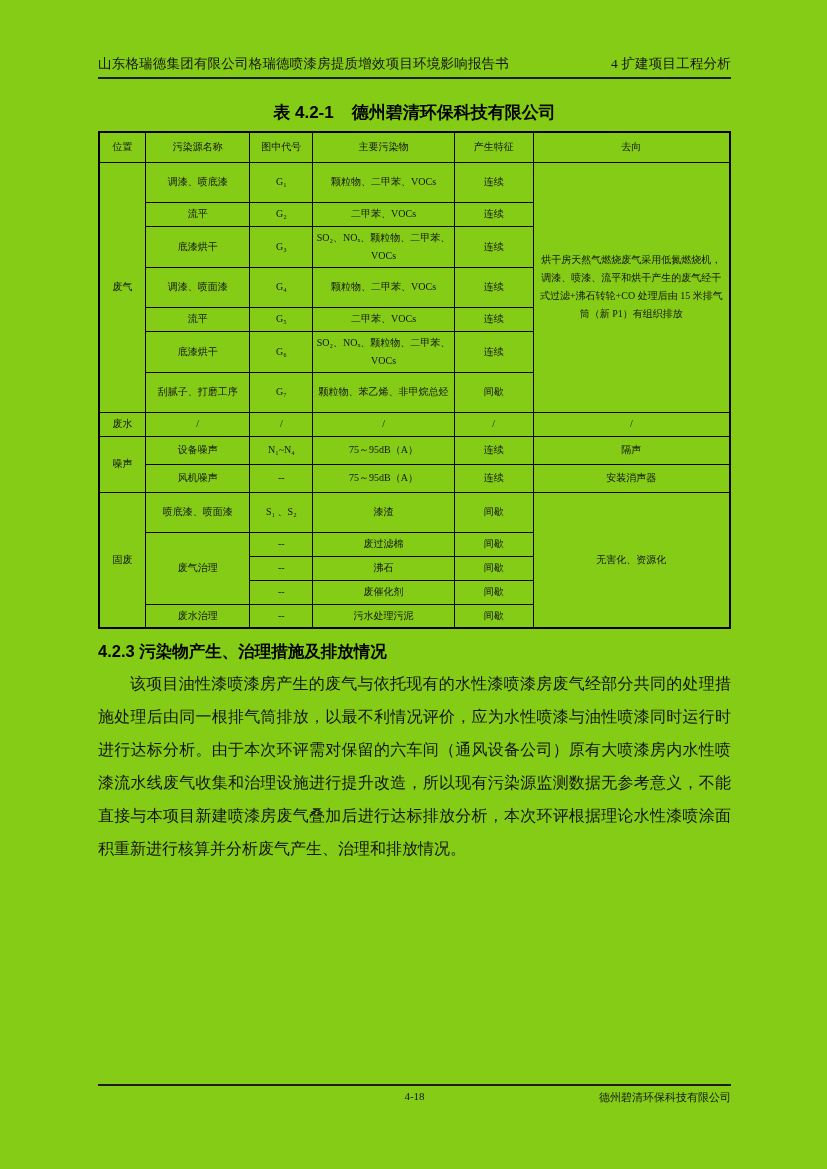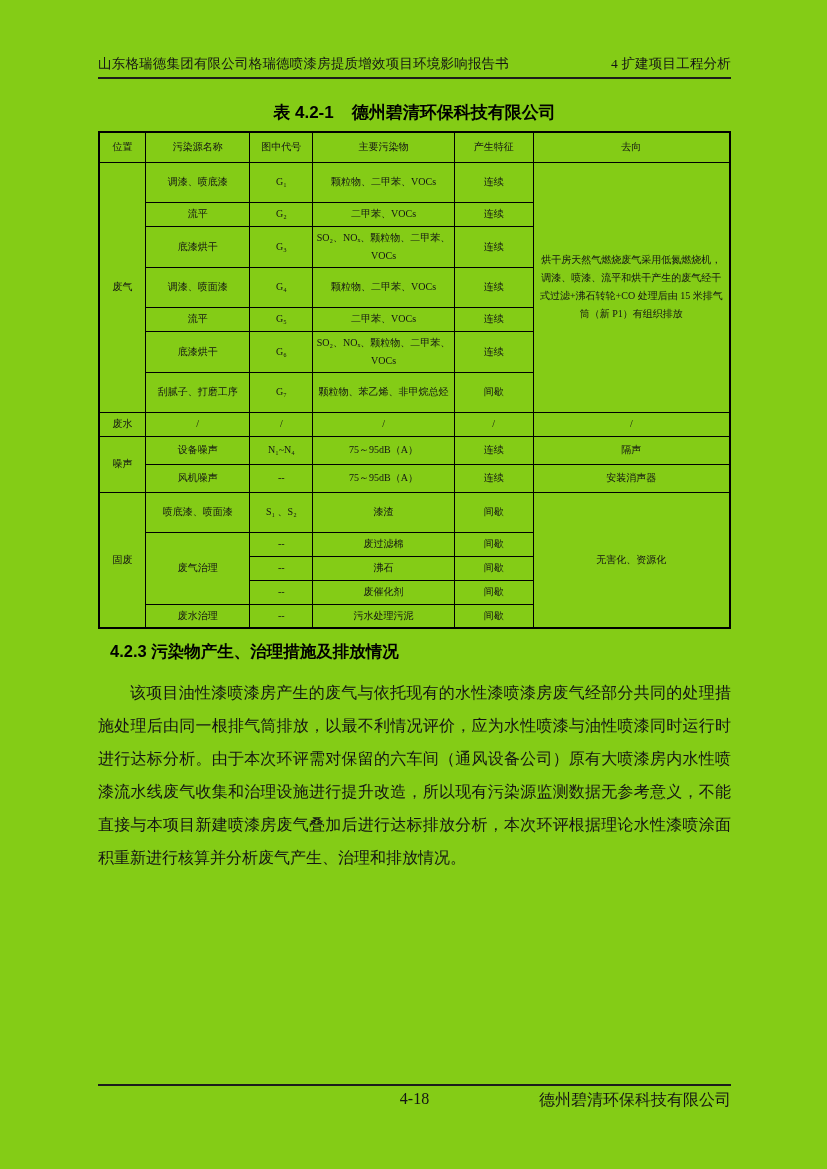--- a/index.html
+++ b/index.html
@@ -65,42 +65,42 @@
     padding: 2px 5px;
   }
   tr.h1 { height: 24px; }
   tr.h2 { height: 40px; }
   tr.hn { height: 28px; }
   
   .sec-heading {
     font-family: "Liberation Sans", "DejaVu Sans", sans-serif;
     font-weight: bold;
     color: #000;
-    margin: 12px;
+    margin: 0;
   }
   .sec-heading.lvl2 { font-size: 16.5px; margin-top: 9px; line-height: 26px; }
   .sec-heading.lvl3 { font-size: 15.5px; margin-top: 6px; line-height: 26px; }
   .body-para {
     margin: 3px 0 0 0;
     font-size: 16px;
     line-height: 33px;
     text-align: justify;
     text-indent: 2em;
   }
   
   .doc-footer {
     position: absolute;
     left: 98px;
     width: 633px;
     top: 1084px;
     border-top: 2px solid #1c1c1c;
     padding-top: 4px;
     display: flex;
     align-items: flex-start;
-    font-size: 16px;
+    font-size: 11px;
   }
   .doc-footer .side { flex: 1 1 0; }
   .doc-footer .page-num { flex: 0 0 auto; }
   .doc-footer .company { flex: 1 1 0; text-align: right; }
 </style>
 </head>
 <body>
 
 <div class="page">
   <div class="content">

